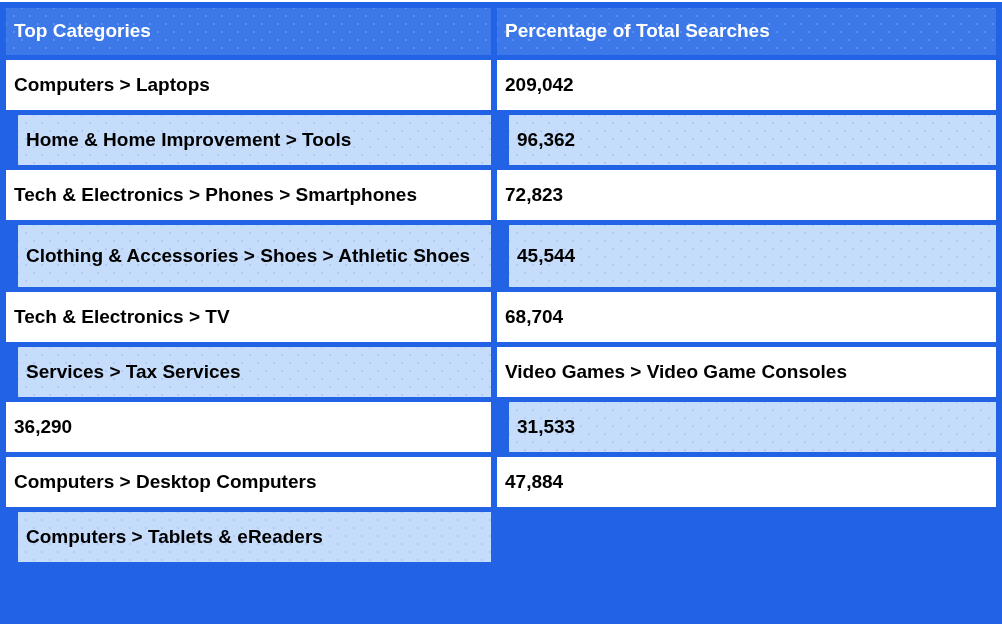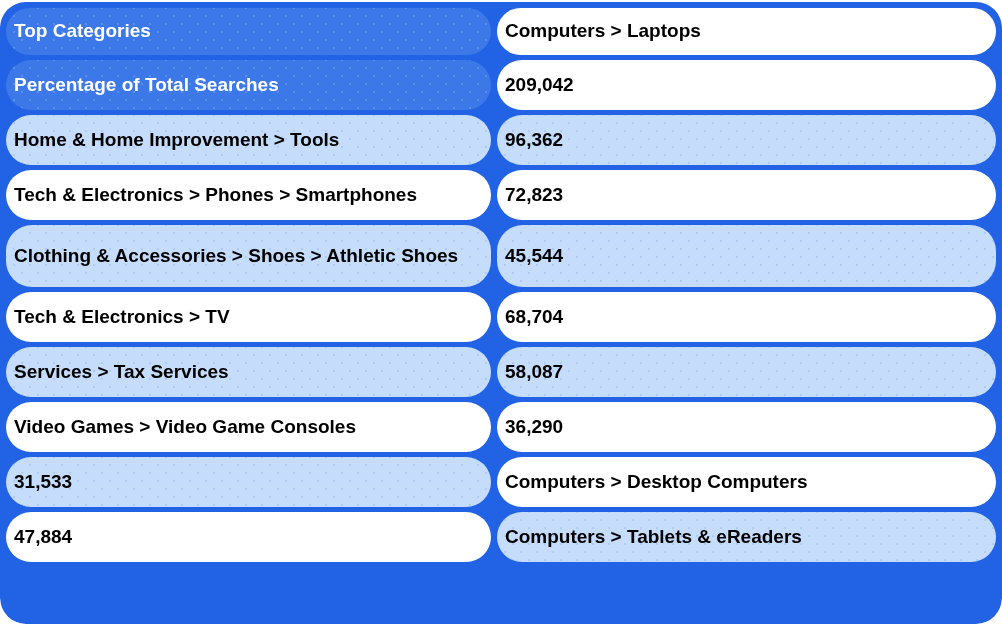--- a/index.html
+++ b/index.html
@@ -3,21 +3,21 @@
 <meta charset="utf-8">
 <style>
   :root{
     --border-blue:#2262e4;
     --header-fill:#3d78e8;
     --alt-row-fill:#c6dcfb;
     --row-fill:#ffffff;
     --header-text:#ffffff;
     --body-text:#000000;
   }
-  *{box-sizing:border-box;border-radius:26px;}
+  *{box-sizing:border-box;}
   html,body{margin:0;padding:0;}
   body{
     width:1002px;height:624px;overflow:hidden;
     background:#ffffff;
     font-family:"Liberation Sans","DejaVu Sans",sans-serif;
   }
   .table{
     margin-top:2px;
     width:1002px;height:622px;
     background:var(--border-blue);
@@ -48,37 +48,38 @@
     background-size:16px 16px;
     background-position:0 0,8px 8px;
   }
   .cell.alt{
     background-color:var(--alt-row-fill);
     background-image:
       radial-gradient(circle, rgba(34,98,228,0.14) 1px, transparent 1.5px),
       radial-gradient(circle, rgba(34,98,228,0.14) 1px, transparent 1.5px);
     background-size:16px 16px;
     background-position:0 0,8px 8px;
+    margin-left:12px;
   }
   .cell .txt{display:block;}
 </style>
 </head>
 <body>
 
 <div class="table">
   <div class="cell header">
     <span class="txt">Top Categories</span>
   </div>
-  <div class="cell cat">
+  <div class="cell header">
+    <span class="txt">Percentage of Total Searches</span>
+  </div>
+
+    <div class="cell cat">
       <span class="txt">Computers &gt; Laptops</span>
     </div>
-
-    <div class="cell header">
-    <span class="txt">Percentage of Total Searches</span>
-  </div>
     <div class="cell val">
       <span class="txt">209,042</span>
     </div>
 
     <div class="cell cat alt">
       <span class="txt">Home &amp; Home Improvement &gt; Tools</span>
     </div>
     <div class="cell val alt">
       <span class="txt">96,362</span>
     </div>
@@ -100,23 +101,20 @@
     <div class="cell cat">
       <span class="txt">Tech &amp; Electronics &gt; TV</span>
     </div>
     <div class="cell val">
       <span class="txt">68,704</span>
     </div>
 
     <div class="cell cat alt">
       <span class="txt">Services &gt; Tax Services</span>
     </div>
-    <div class="cell val alt">
-      <span class="txt">58,087</span>
-    </div>
 
     <div class="cell cat">
       <span class="txt">Video Games &gt; Video Game Consoles</span>
     </div>
     <div class="cell val">
       <span class="txt">36,290</span>
     </div>
 
     <div class="cell val alt">
       <span class="txt">31,533</span>

